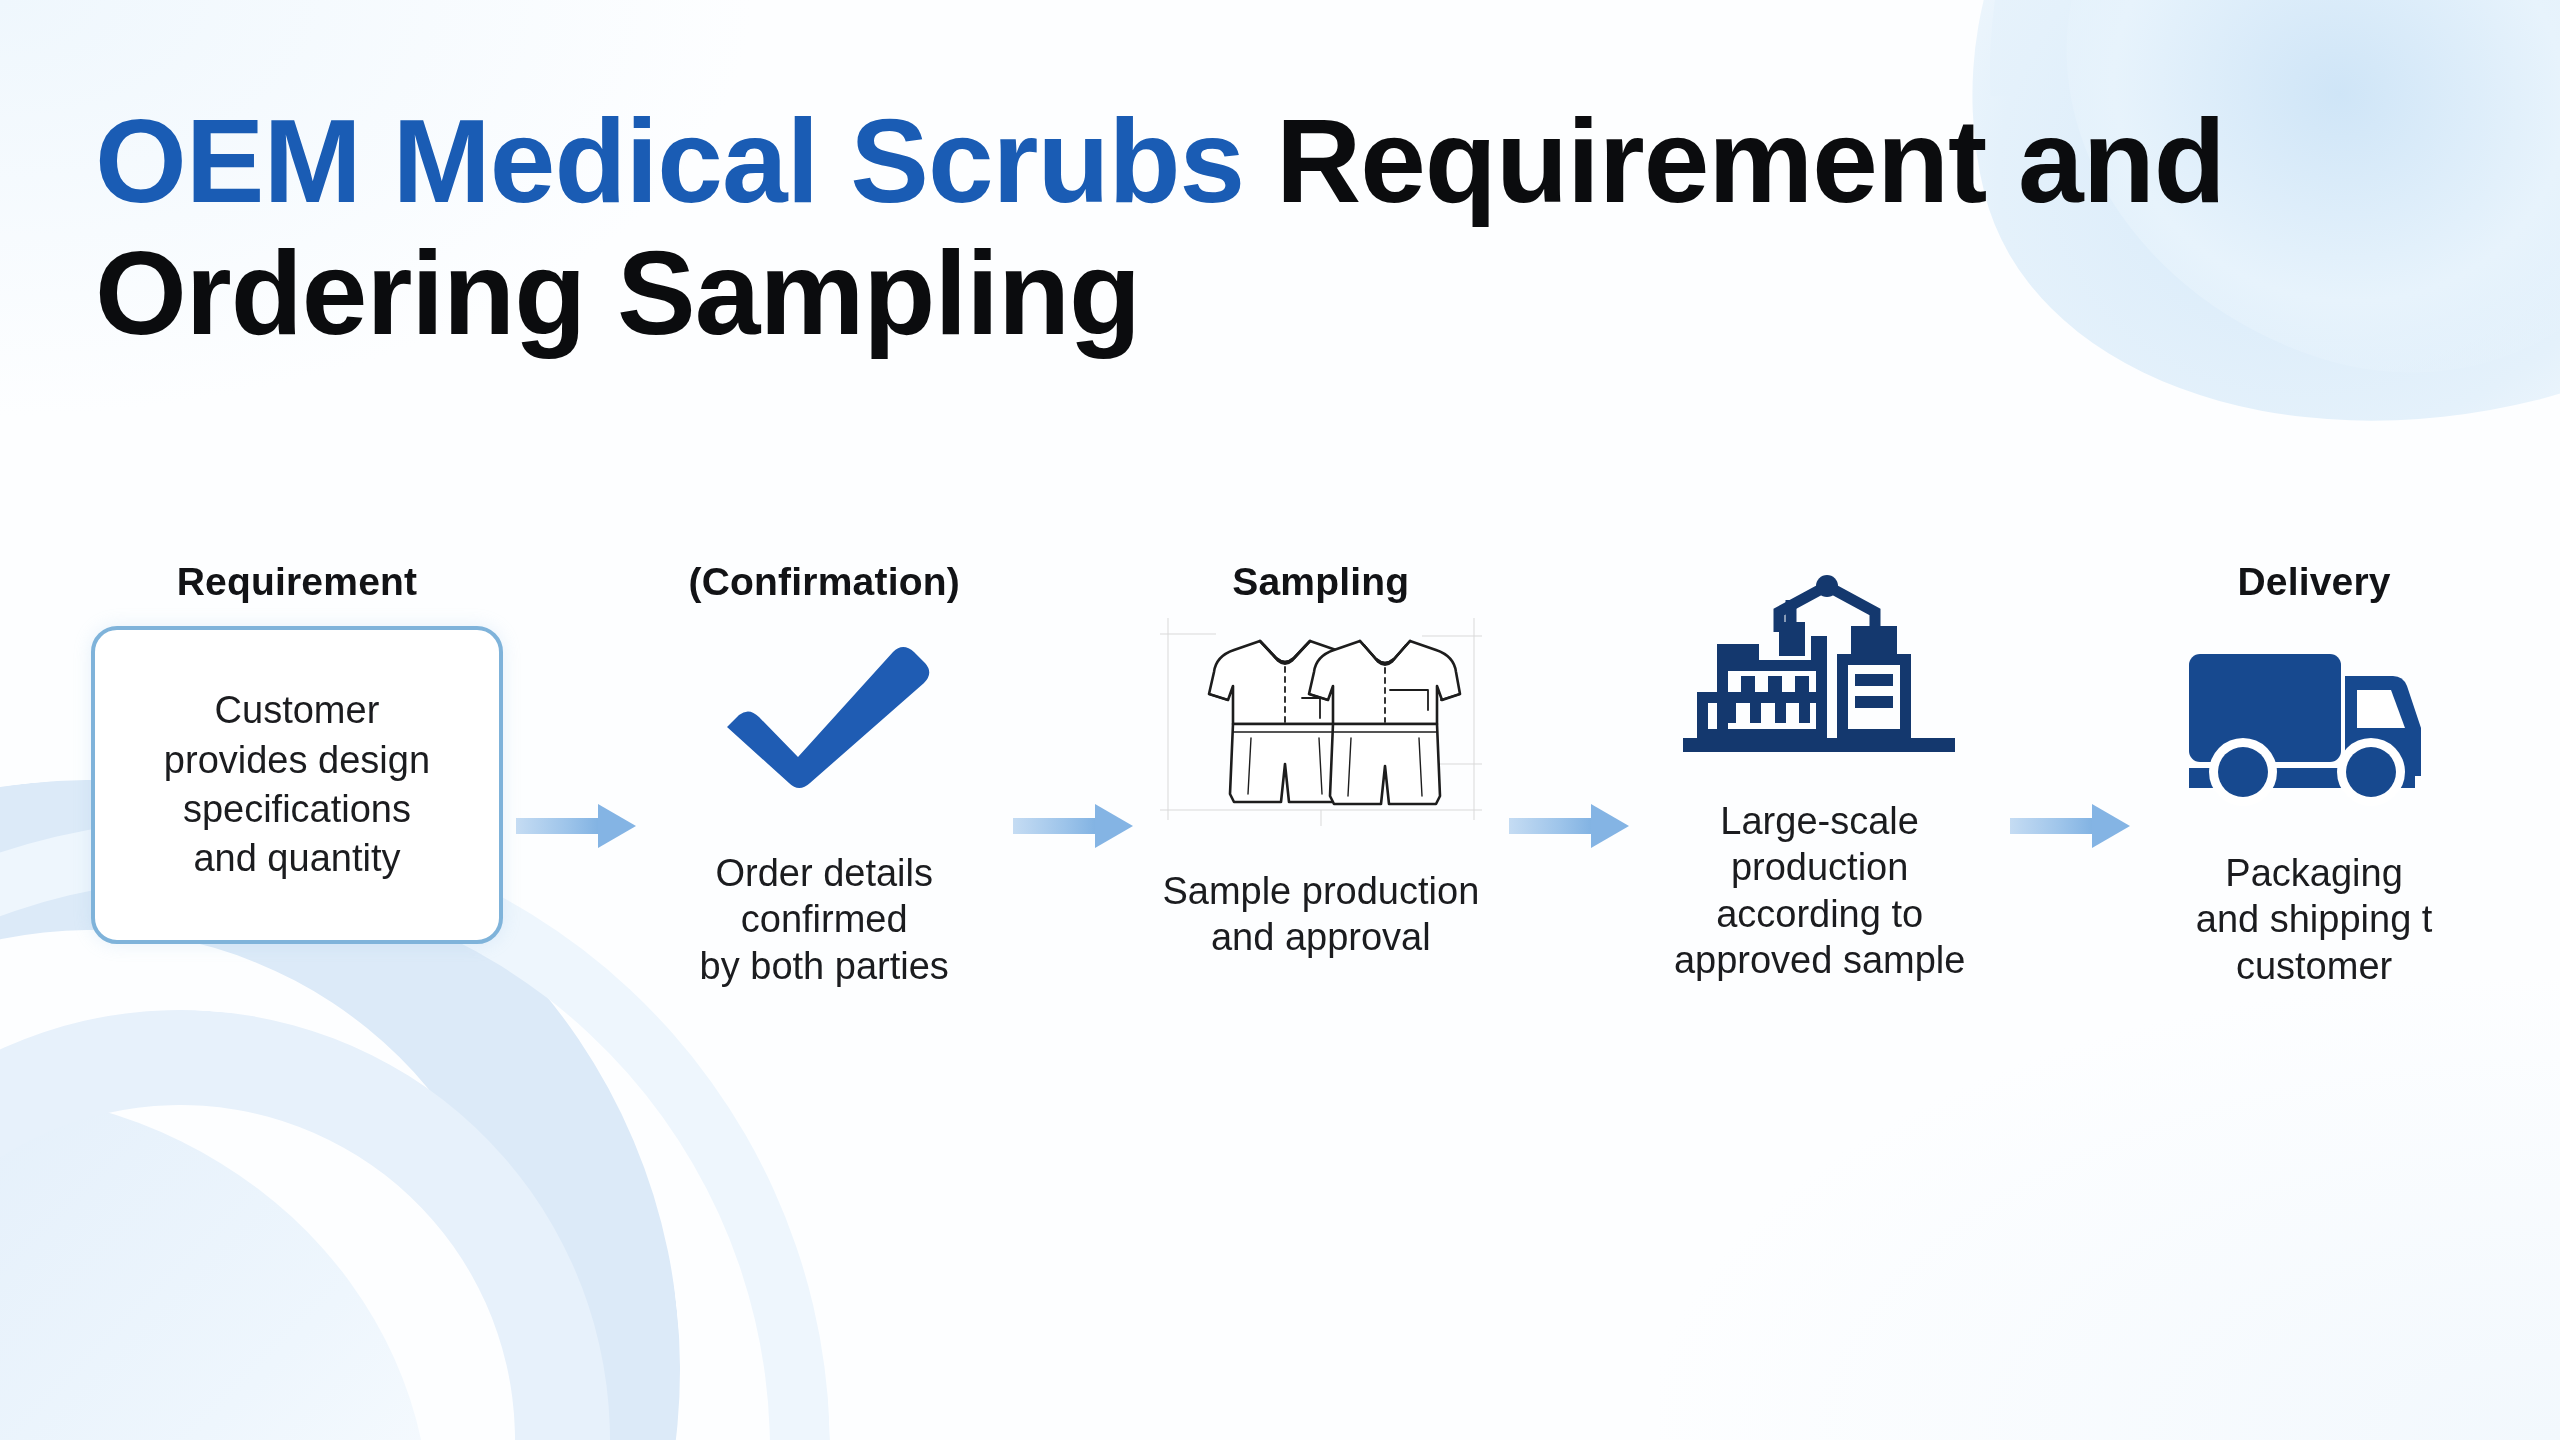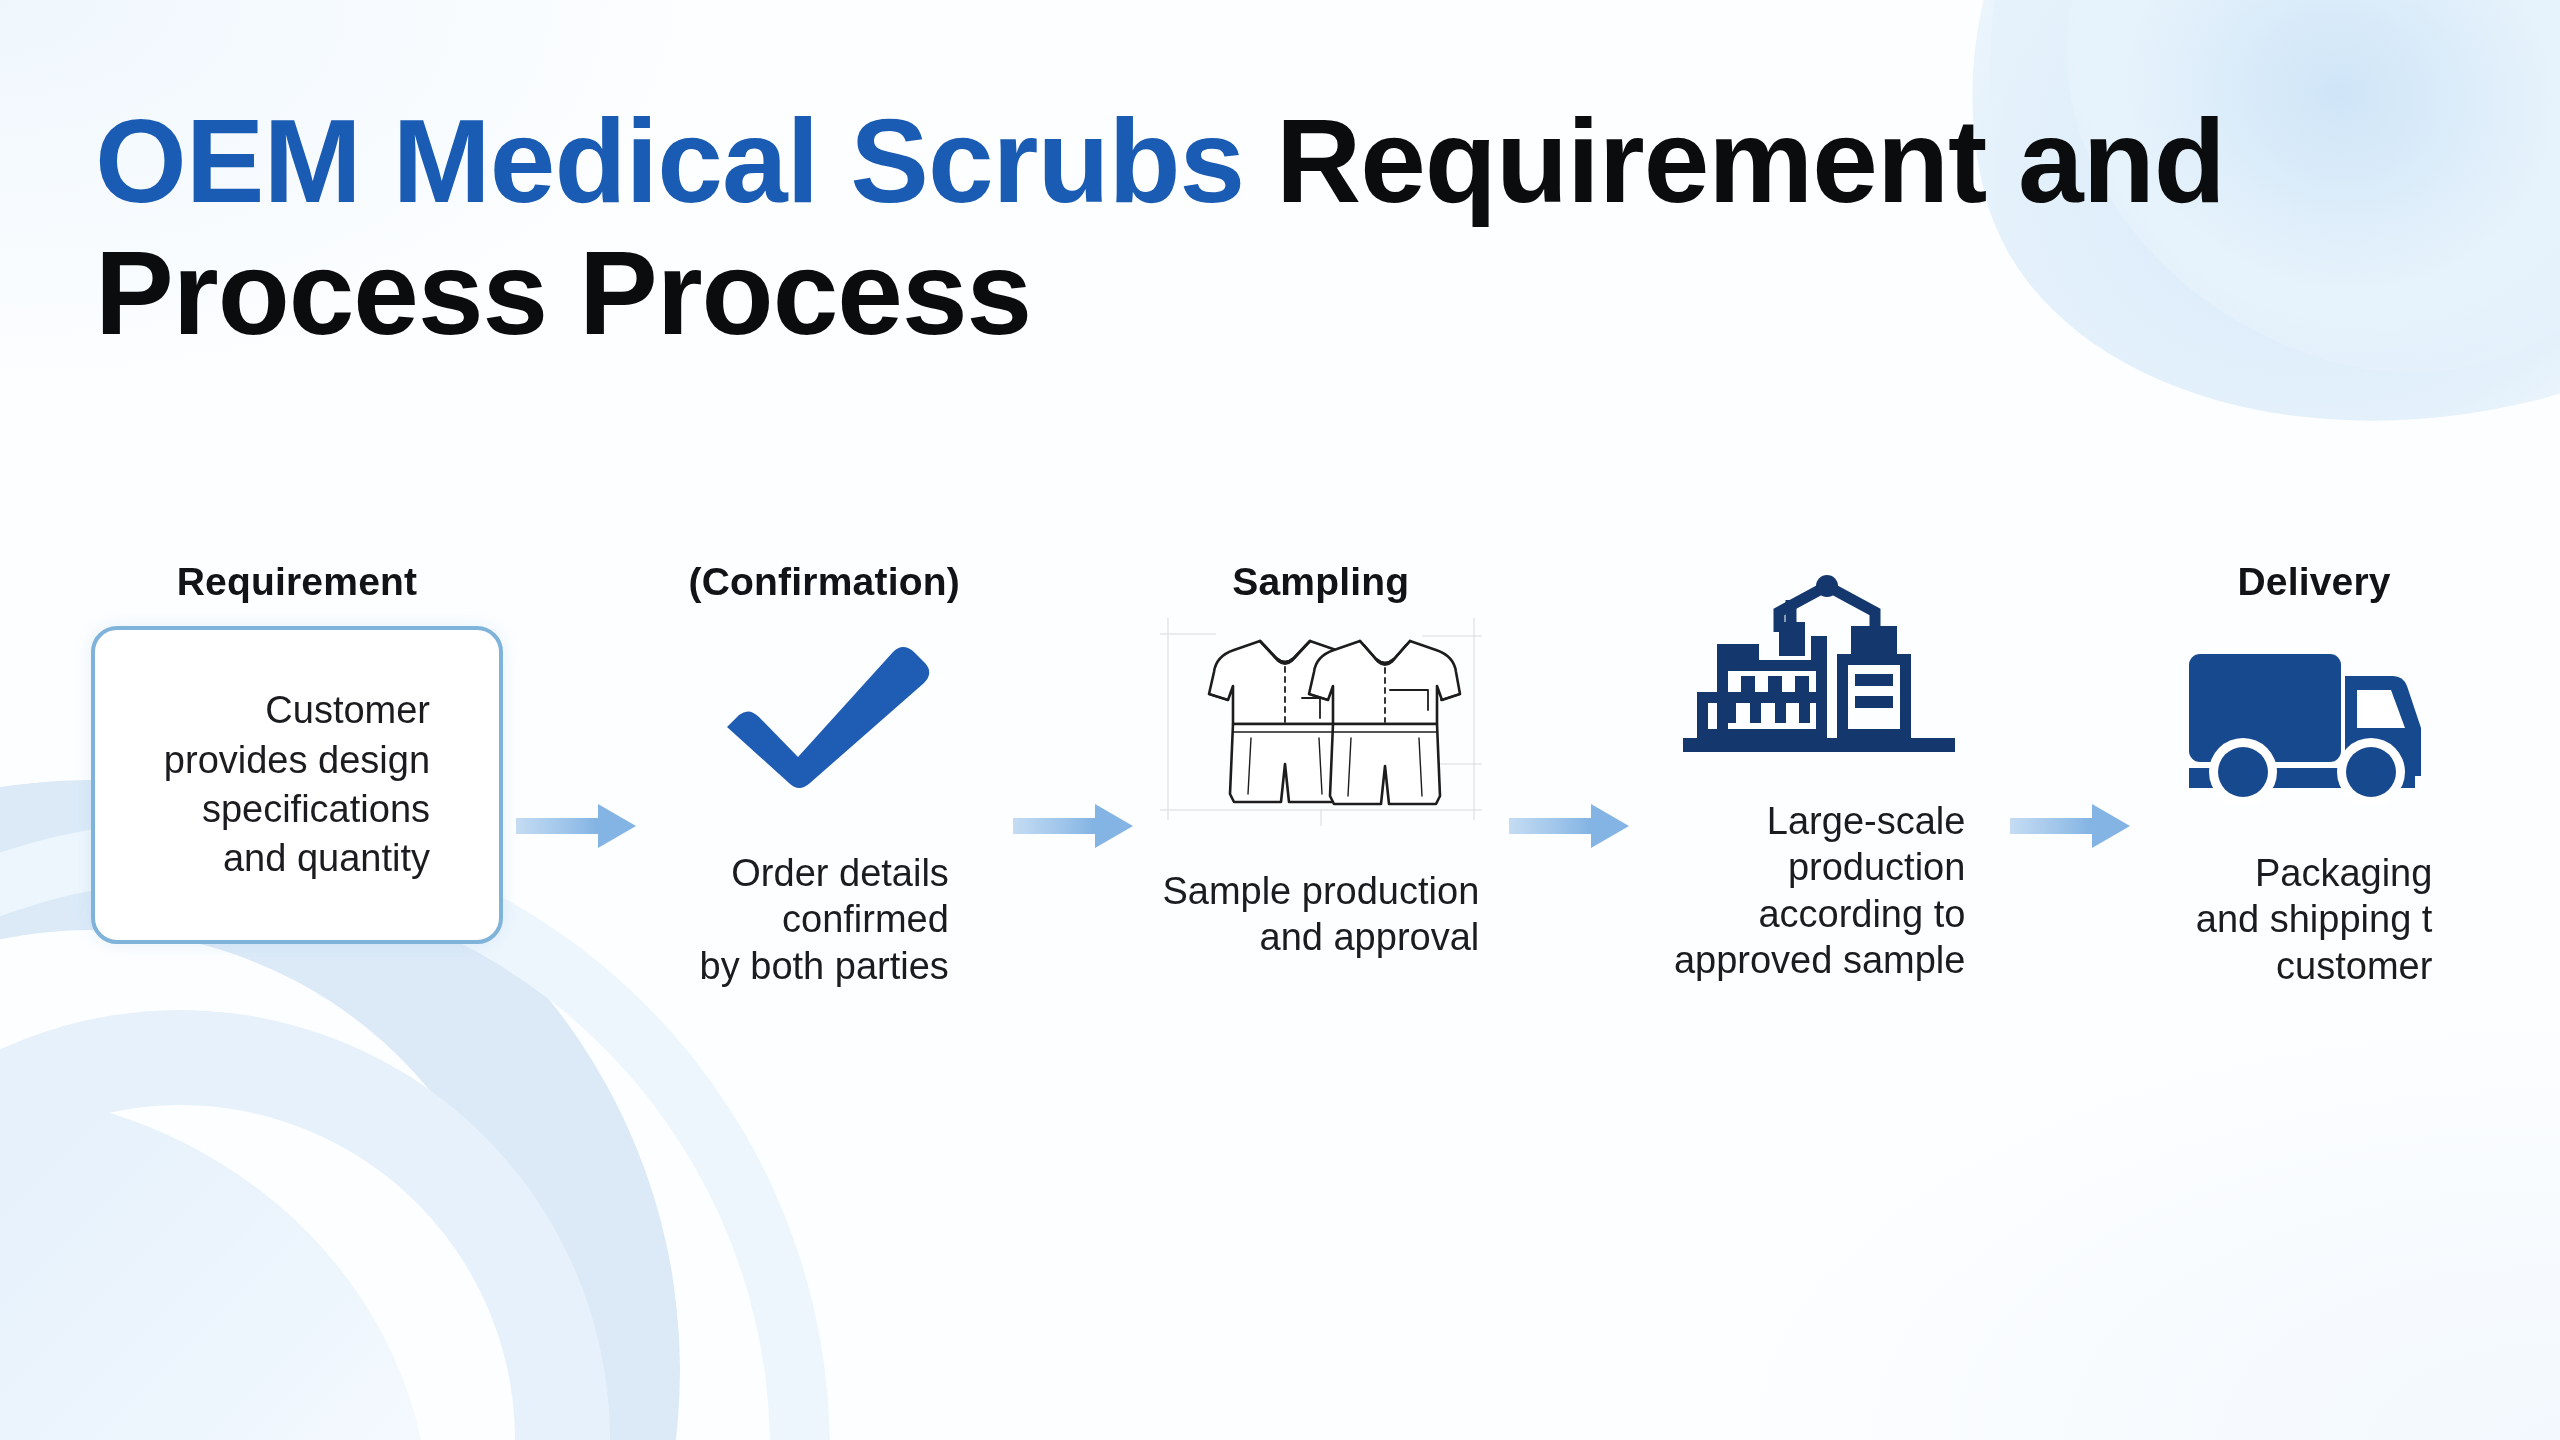--- a/index.html
+++ b/index.html
@@ -131,21 +131,21 @@
   .step-visual {
     height:210px;
     display:flex;
     align-items:center;
     justify-content:center;
   }
   .step-desc {
     font-size:38px;
     line-height:1.22;
     color:#1b1c1f;
-    text-align:right;
+    text-align:center;
     white-space:pre-line;
   }
 
   
   .req-box {
     width:412px;
     min-height:318px;
     border:4px solid #7fb3da;
     border-radius:26px;
     background:#ffffff;
@@ -207,21 +207,21 @@
     <div class="tr-blob-1"></div>
     <div class="tr-blob-2"></div>
     <div class="bl-fill"></div>
     <div class="bl-arc bl-arc-1"></div>
     <div class="bl-arc bl-arc-2"></div>
     <div class="bl-arc bl-arc-3"></div>
     <div class="br-wash"></div>
   </div>
 
   <h1 class="title"><span class="hl">OEM Medical Scrubs</span><span> Requirement and</span>
-<span>Process Process</span></h1>
+<span>Ordering Sampling</span></h1>
 
   <div class="process">
 
     <div class="step s1 sp-1">
       <div class="step-head">Requirement</div>
       <div class="req-box">
         <div class="step-desc">Customer
 provides design
 specifications
 and quantity</div>

